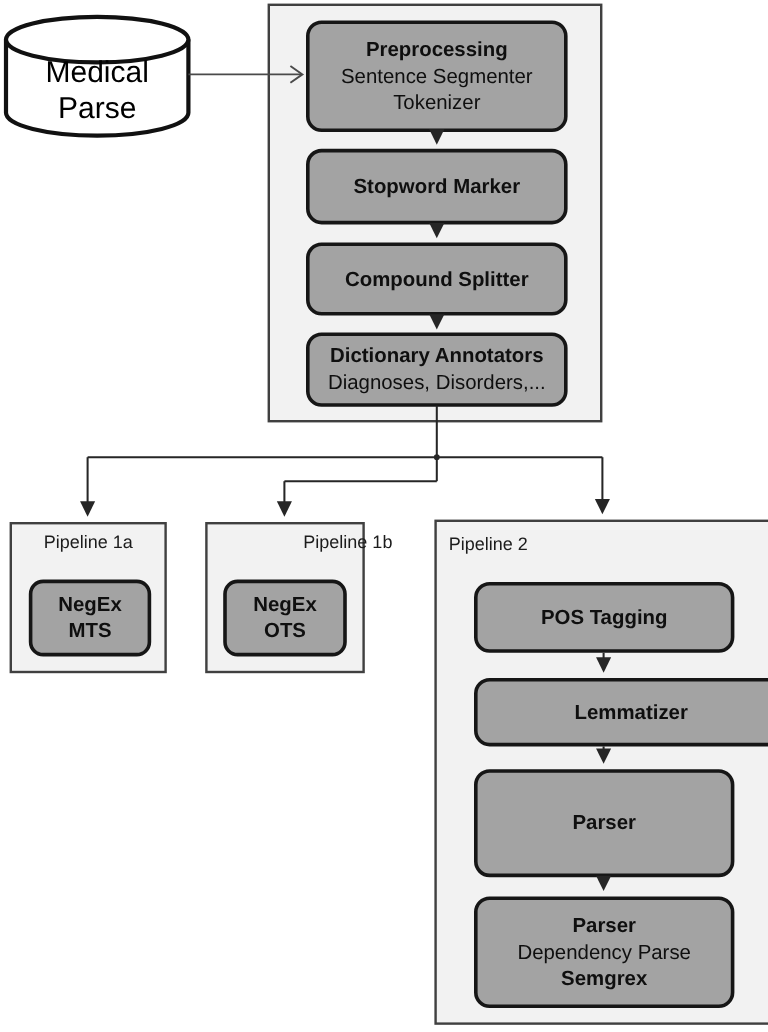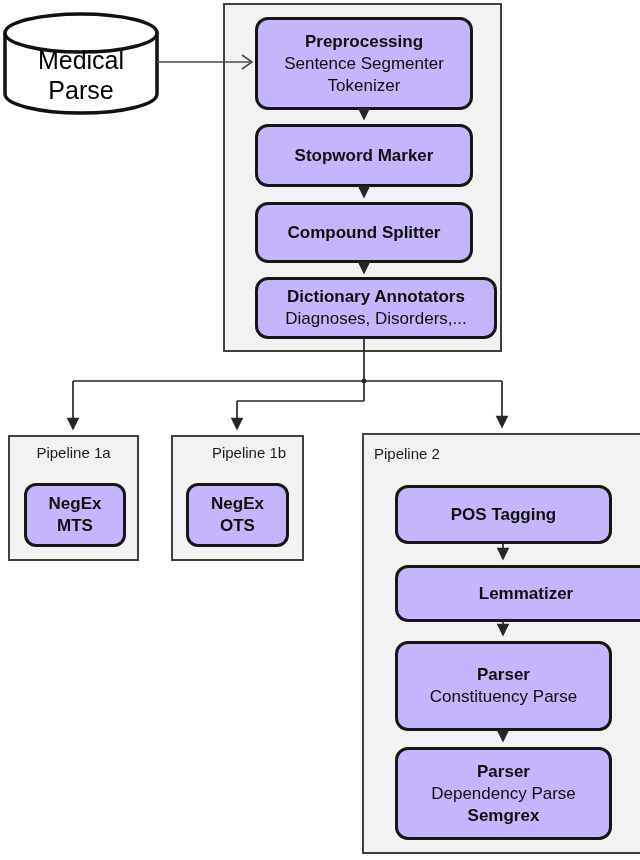--- a/index.html
+++ b/index.html
@@ -13,41 +13,41 @@
     position:absolute;box-sizing:border-box;
     background:#f2f2f2;border:2px solid #404040;
   }
   #main-panel{left:223px;top:3px;width:279px;height:349px;}
   #p1a-panel {left:8px;top:435px;width:131px;height:126px;}
   #p1b-panel {left:171px;top:435px;width:133px;height:126px;}
   #p2-panel  {left:362px;top:433px;width:281px;height:421px;}
 
   .node{
     position:absolute;box-sizing:border-box;z-index:1;
-    background:#c4b5fd;border:3px solid #161616;border-radius:13px;
+    background:#a3a3a3;border:3px solid #161616;border-radius:13px;
     display:flex;flex-direction:column;align-items:center;justify-content:center;
     font-size:17px;line-height:22px;text-align:right;color:#0f0f0f;
   }
   .node .b{font-weight:bold;}
   #n-pre {left:255px;top:17px;width:218px;height:93px;}
   #n-stop{left:255px;top:124px;width:218px;height:63px;}
   #n-comp{left:255px;top:202px;width:218px;height:61px;}
-  #n-dict{left:255px;top:277px;width:242px;height:62px;}
+  #n-dict{left:255px;top:277px;width:218px;height:62px;}
   #n-mts {left:24px;top:483px;width:102px;height:64px;border-radius:12px;}
   #n-ots {left:186px;top:483px;width:103px;height:64px;border-radius:12px;}
   #n-pos {left:395px;top:485px;width:217px;height:59px;}
   #n-lem {left:395px;top:565px;width:262px;height:57px;}
   #n-pc  {left:395px;top:641px;width:217px;height:90px;}
   #n-pd  {left:395px;top:747px;width:217px;height:93px;}
 
   .ptitle{
     position:absolute;z-index:1;font-size:15px;line-height:24px;color:#1c1c1c;
   }
   #p1a-title{left:8px;top:441px;width:131px;text-align:center;}
-  #p1b-title{left:171px;top:441px;width:156px;text-align:center;}
+  #p1b-title{left:171px;top:441px;width:156px;text-align:right;}
   #p2-title {left:374px;top:442px;text-align:left;}
 
   #db-label{
     position:absolute;left:5px;top:45px;width:152px;z-index:3;
     font-size:25px;line-height:30px;text-align:center;color:#000000;
   }
   svg.overlay{
     position:absolute;left:0;top:0;z-index:2;pointer-events:none;
   }
 </style>
@@ -102,21 +102,20 @@
   <div class="node" id="n-pos">
     <span class="b">POS Tagging</span>
   </div>
 
   <div class="node" id="n-lem">
     <span class="b">Lemmatizer</span>
   </div>
 
   <div class="node" id="n-pc">
     <span class="b">Parser</span>
-    <span>Constituency Parse</span>
   </div>
 
   <div class="node" id="n-pd">
     <span class="b">Parser</span>
     <span>Dependency Parse</span>
     <span class="b">Semgrex</span>
   </div>
 
   <svg class="overlay" width="640" height="860" viewBox="0 0 640 860">
     <defs>

